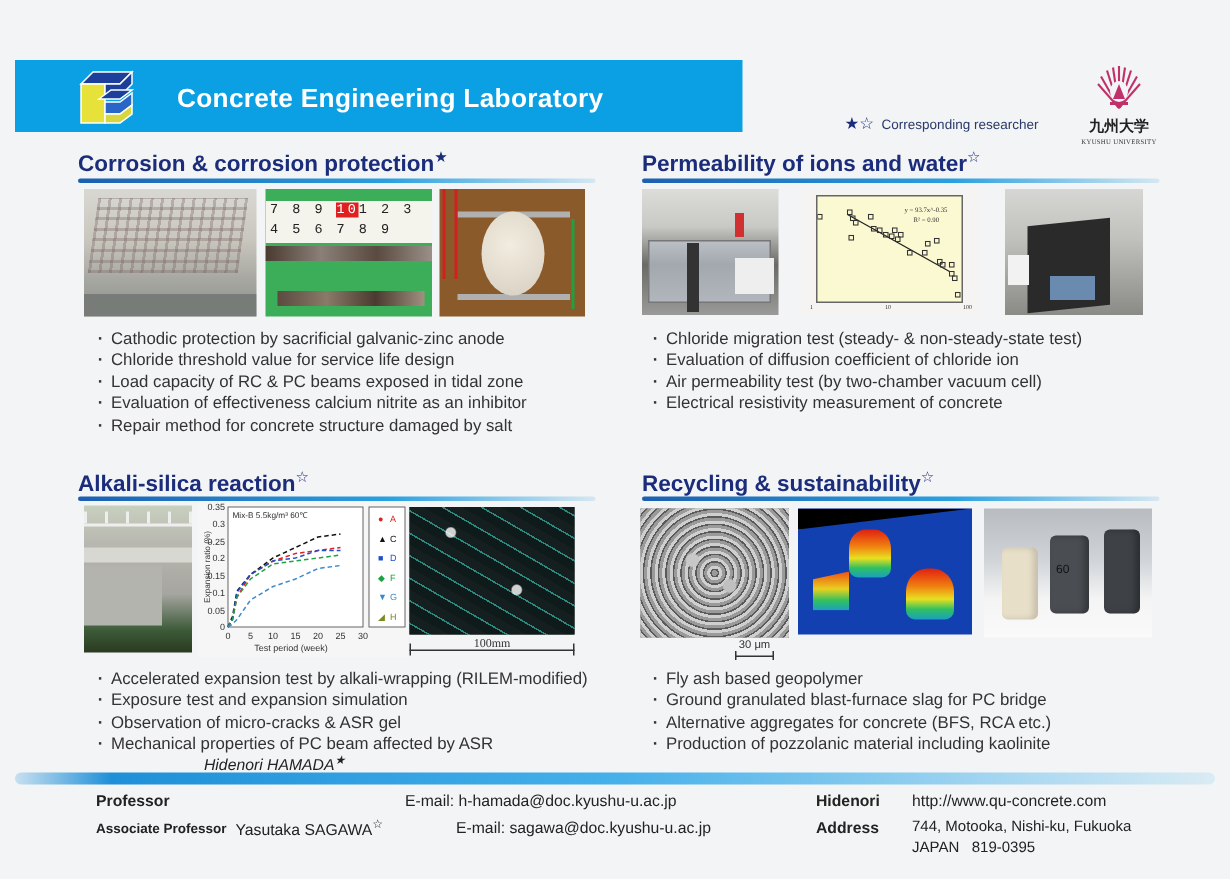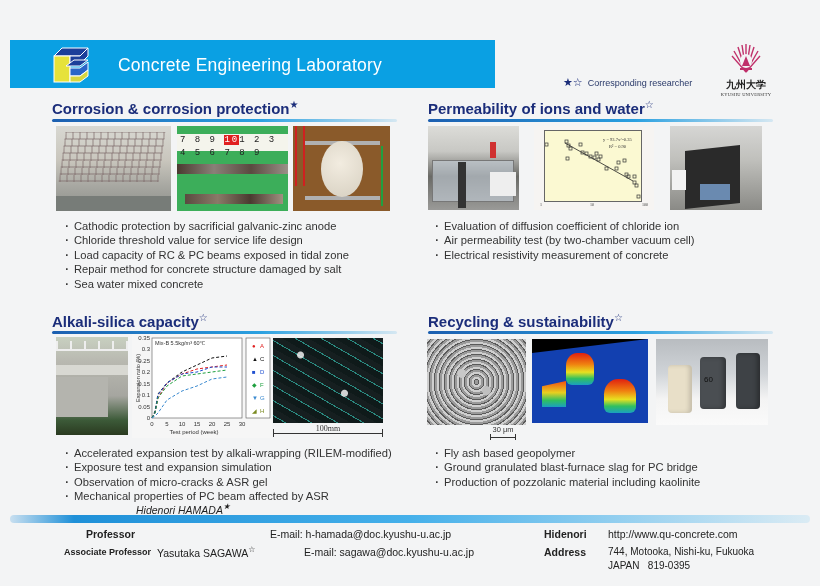--- a/index.html
+++ b/index.html
@@ -1,20 +1,20 @@
 <!DOCTYPE html>
 <html><head>
 <meta charset="utf-8">
 <style>
   html,body{margin:0;padding:0;}
   body{width:820px;height:586px;background:#f3f4f5;position:relative;overflow:hidden;font-family:"DejaVu Sans","Liberation Sans",sans-serif;color:#333;}
   .abs{position:absolute;}
   
   .band{left:10px;top:40px;width:485px;height:48px;background:#0aa0e3;}
-  .band-title{left:118px;top:55px;font-family:"Liberation Sans",sans-serif;font-weight:normal;font-size:17.5px;color:#fff;letter-spacing:0.2px;}
+  .band-title{left:118px;top:55px;font-family:"Liberation Sans",sans-serif;font-weight:bold;font-size:17.5px;color:#fff;letter-spacing:0.2px;}
   .logo{left:52px;top:46px;width:38px;height:38px;}
   .legend{left:563px;top:76px;font-size:9px;color:#2a3a6a;font-family:"Liberation Sans",sans-serif;}
   .legend .stars{color:#1b2d7a;font-size:11px;margin-right:5px;}
   .uni{left:720px;top:42px;width:52px;text-align:center;}
   .uni-kanji{font-size:10px;font-weight:bold;color:#222;font-family:"DejaVu Sans",sans-serif;line-height:14px;}
   .uni-en{font-size:4.5px;color:#333;letter-spacing:0.2px;font-family:"Liberation Serif",serif;}
   
   .sec-h{font-family:"Liberation Sans",sans-serif;font-weight:bold;font-size:15px;color:#1b2d7a;white-space:nowrap;}
   .sec-h sup{font-size:10px;font-weight:normal;color:#1b2d7a;}
   .sec-line{height:3px;background:linear-gradient(90deg,#1c5fb0 0%,#2aa0e0 60%,rgba(42,160,224,0.15) 100%);border-radius:2px;}
@@ -70,38 +70,38 @@
 <div class="abs sec-h" style="left:52px;top:99px;">
   <span>Corrosion &amp; corrosion protection</span><sup>★</sup>
 </div>
 <div class="abs sec-line" style="left:52px;top:119px;width:345px;"></div>
 
 <div class="ph" style="left:56px;top:126px;width:115px;height:85px;background:linear-gradient(180deg,#d8d8d2 0%,#c9c6bd 40%,#a8a8a2 70%,#8c8f8a 100%);">
   <div style="position:absolute;left:6px;top:6px;width:100px;height:50px;background:repeating-linear-gradient(90deg,rgba(120,100,100,0.35) 0 2px,transparent 2px 7px),repeating-linear-gradient(0deg,rgba(120,100,100,0.35) 0 2px,transparent 2px 7px);transform:skewX(-8deg);"></div>
   <div style="position:absolute;left:0;top:70px;width:115px;height:15px;background:#777c78;"></div>
 </div>
 <div class="ph" style="left:177px;top:126px;width:111px;height:85px;background:#3cae5a;">
-  <div style="position:absolute;left:0;top:8px;width:111px;height:17px;background:#f4f4ec;font-size:9px;line-height:13px;letter-spacing:2px;color:#222;font-family:'Liberation Mono',monospace;padding-left:3px;">7 8 9 <span style="background:#e02020;color:#fff;">10</span>1 2 3 4 5 6 7 8 9</div>
+  <div style="position:absolute;left:0;top:8px;width:111px;height:28px;background:#f4f4ec;font-size:9px;line-height:13px;letter-spacing:2px;color:#222;font-family:'Liberation Mono',monospace;padding-left:3px;">7 8 9 <span style="background:#e02020;color:#fff;">10</span>1 2 3 4 5 6 7 8 9</div>
   <div style="position:absolute;left:0;top:38px;width:111px;height:10px;background:linear-gradient(90deg,#4a3a30,#8a8078,#5a4a40,#9a9088);"></div>
   <div style="position:absolute;left:8px;top:68px;width:98px;height:10px;background:linear-gradient(90deg,#5a4a40,#8a7a68,#4a3a30,#a09080);"></div>
 </div>
 <div class="ph" style="left:293px;top:126px;width:97px;height:85px;background:#8a5a2a;">
   <div style="position:absolute;left:12px;top:15px;width:75px;height:4px;background:#b0b0b0;"></div>
   <div style="position:absolute;left:12px;top:70px;width:75px;height:4px;background:#b0b0b0;"></div>
   <div style="position:absolute;left:28px;top:15px;width:42px;height:56px;border-radius:50%;background:radial-gradient(circle at 45% 40%,#f2ece0,#d6cfc0);"></div>
   <div style="position:absolute;left:2px;top:0;width:6px;height:60px;border-left:2px solid #d02020;border-right:2px solid #d02020;"></div>
   <div style="position:absolute;left:88px;top:20px;width:5px;height:60px;border-left:2px solid #20a040;"></div>
 </div>
 
 <ul class="b abs" style="left:62px;top:219px;">
   <li>Cathodic protection by sacrificial galvanic-zinc anode</li>
   <li>Chloride threshold value for service life design</li>
   <li>Load capacity of RC &amp; PC beams exposed in tidal zone</li>
+  <li>Evaluation of effectiveness calcium nitrite as an inhibitor</li>
   <li>Repair method for concrete structure damaged by salt</li>
-  <li>Sea water mixed concrete</li>
 </ul>
 
 <div class="abs sec-h" style="left:428px;top:99px;">
   <span>Permeability of ions and water</span><sup>☆</sup>
 </div>
 <div class="abs sec-line" style="left:428px;top:119px;width:345px;"></div>
 
 <div class="ph" style="left:428px;top:126px;width:91px;height:84px;background:linear-gradient(180deg,#dcdcd8 0%,#c8c8c4 30%,#6a6a66 60%,#9a9a98 100%);">
   <div style="position:absolute;left:4px;top:34px;width:80px;height:40px;background:rgba(200,210,220,0.6);border:1px solid #777;"></div>
   <div style="position:absolute;left:30px;top:36px;width:8px;height:46px;background:#333;"></div>
@@ -147,27 +147,28 @@
       <span>100</span>
   </div>
 </div>
 <div class="ph" style="left:670px;top:126px;width:92px;height:84px;background:linear-gradient(180deg,#d6d6d4 0%,#c0c0bc 40%,#8a8a86 100%);">
   <div style="position:absolute;left:15px;top:22px;width:55px;height:58px;background:#2a2a2a;transform:skewY(-6deg);"></div>
   <div style="position:absolute;left:30px;top:58px;width:30px;height:16px;background:#6a8ab0;"></div>
   <div style="position:absolute;left:2px;top:44px;width:14px;height:20px;background:#f2f2f2;"></div>
 </div>
 
 <ul class="b abs" style="left:432px;top:219px;">
+  <li>Chloride migration test (steady- &amp; non-steady-state test)</li>
   <li>Evaluation of diffusion coefficient of chloride ion</li>
   <li>Air permeability test (by two-chamber vacuum cell)</li>
   <li>Electrical resistivity measurement of concrete</li>
 </ul>
 
 <div class="abs sec-h" style="left:52px;top:312px;">
-  <span>Alkali-silica capacity</span><sup>☆</sup>
+  <span>Alkali-silica reaction</span><sup>☆</sup>
 </div>
 <div class="abs sec-line" style="left:52px;top:331px;width:345px;"></div>
 
 <div class="ph" style="left:56px;top:337px;width:72px;height:98px;background:linear-gradient(180deg,#c8d0c0 0%,#b8b8b0 25%,#a6a6a0 60%,#3c5a38 85%,#2a3a20 100%);">
   <div style="position:absolute;left:0;top:4px;width:72px;height:8px;border-bottom:2px solid #eee;background:repeating-linear-gradient(90deg,#eee 0 2px,transparent 2px 14px);"></div>
   <div style="position:absolute;left:0;top:28px;width:72px;height:10px;background:#d8d8d2;"></div>
   <div style="position:absolute;left:0;top:40px;width:52px;height:40px;background:#b4b4ae;"></div>
 </div>
 
 <div class="ph" style="left:132px;top:334px;width:140px;height:104px;background:#f6f6f6;">
@@ -253,26 +254,27 @@
 <div class="ph" style="left:656px;top:339px;width:112px;height:86px;background:linear-gradient(180deg,#b8bcc0 0%,#d0d4d8 40%,#f4f4f4 70%,#fafafa 100%);">
   <div style="position:absolute;left:12px;top:26px;width:24px;height:48px;background:#e8dfc8;border-radius:4px;box-shadow:inset -3px 0 4px rgba(0,0,0,0.15);"></div>
   <div style="position:absolute;left:44px;top:18px;width:26px;height:52px;background:#4a4e52;border-radius:4px;box-shadow:inset -3px 0 4px rgba(0,0,0,0.3);"></div>
   <div style="position:absolute;left:48px;top:36px;font-size:8px;color:#111;font-family:'Liberation Sans',sans-serif;">60</div>
   <div style="position:absolute;left:80px;top:14px;width:24px;height:56px;background:#3e4246;border-radius:4px;box-shadow:inset -3px 0 4px rgba(0,0,0,0.3);"></div>
 </div>
 
 <ul class="b abs" style="left:432px;top:446px;">
   <li>Fly ash based geopolymer</li>
   <li>Ground granulated blast-furnace slag for PC bridge</li>
+  <li>Alternative aggregates for concrete (BFS, RCA etc.)</li>
   <li>Production of pozzolanic material including kaolinite</li>
 </ul>
 
 <div class="abs wave"></div>
 
-<div class="abs ft" style="left:64px;top:528px;margin-left:22px;"><b>Professor</b></div>
+<div class="abs ft" style="left:64px;top:528px;"><b>Professor</b></div>
 <div class="abs ft" style="left:136px;top:502px;font-style:italic;"><span>Hidenori HAMADA</span><sup style="font-size:8px;">★</sup></div>
 <div class="abs ft" style="left:270px;top:528px;">E-mail: h-hamada@doc.kyushu-u.ac.jp</div>
 
 <div class="abs ft" style="left:64px;top:547px;font-size:9px;"><b>Associate Professor</b></div>
 <div class="abs ft" style="left:157px;top:545px;"><span>Yasutaka SAGAWA</span><sup style="font-size:8px;">☆</sup></div>
 <div class="abs ft" style="left:304px;top:546px;">E-mail: sagawa@doc.kyushu-u.ac.jp</div>
 
 <div class="abs ft" style="left:544px;top:528px;"><b>Hidenori</b></div>
 <div class="abs ft" style="left:608px;top:528px;">http://www.qu-concrete.com</div>
 <div class="abs ft" style="left:544px;top:546px;"><b>Address</b></div>

